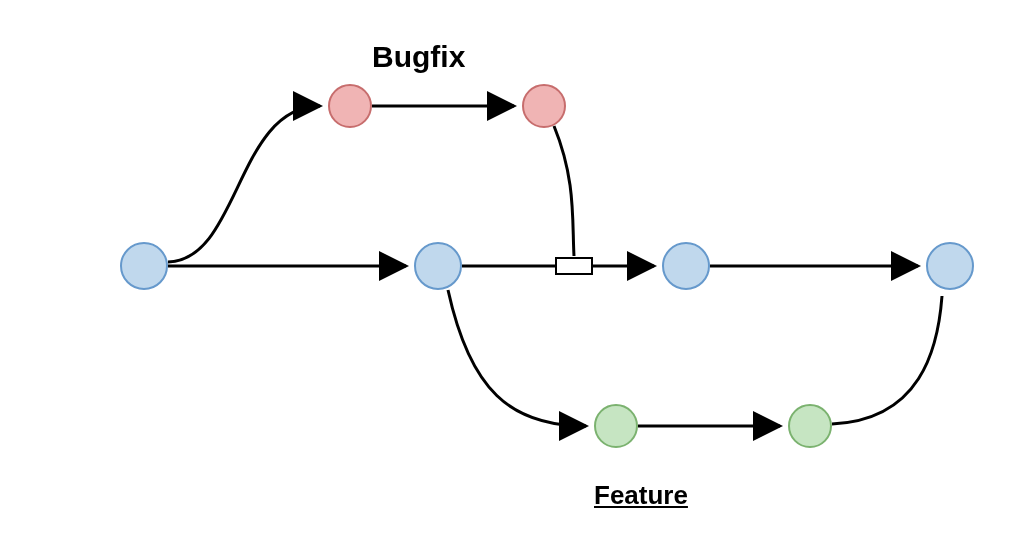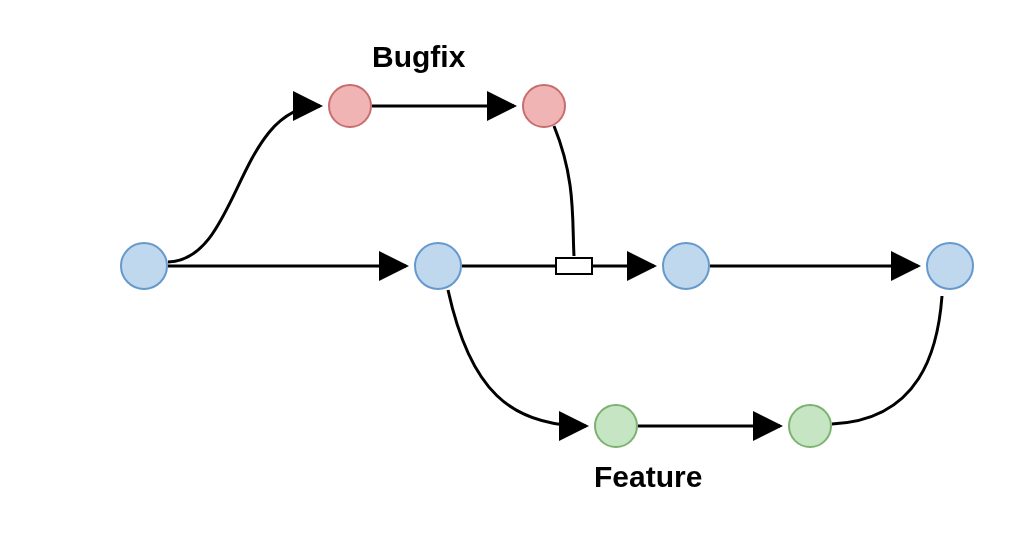--- a/index.html
+++ b/index.html
@@ -75,15 +75,15 @@
   
   <div class="node node-bugfix" style="left:328px; top:84px; width:44px; height:44px;"></div>
   <div class="node node-bugfix" style="left:522px; top:84px; width:44px; height:44px;"></div>
 
   
   <div class="node node-feature" style="left:594px; top:404px; width:44px; height:44px;"></div>
   <div class="node node-feature" style="left:788px; top:404px; width:44px; height:44px;"></div>
 
   
   <div class="label" style="left:372px; top:40px; font-size:30px;">Bugfix</div>
-  <div class="label" style="left:594px; top:460px; font-size:30px;">Feature</div>
+  <div class="label" style="left:594px; top:480px; font-size:26px;text-decoration:underline;">Feature</div>
 
 </div>
 
 </body></html>

